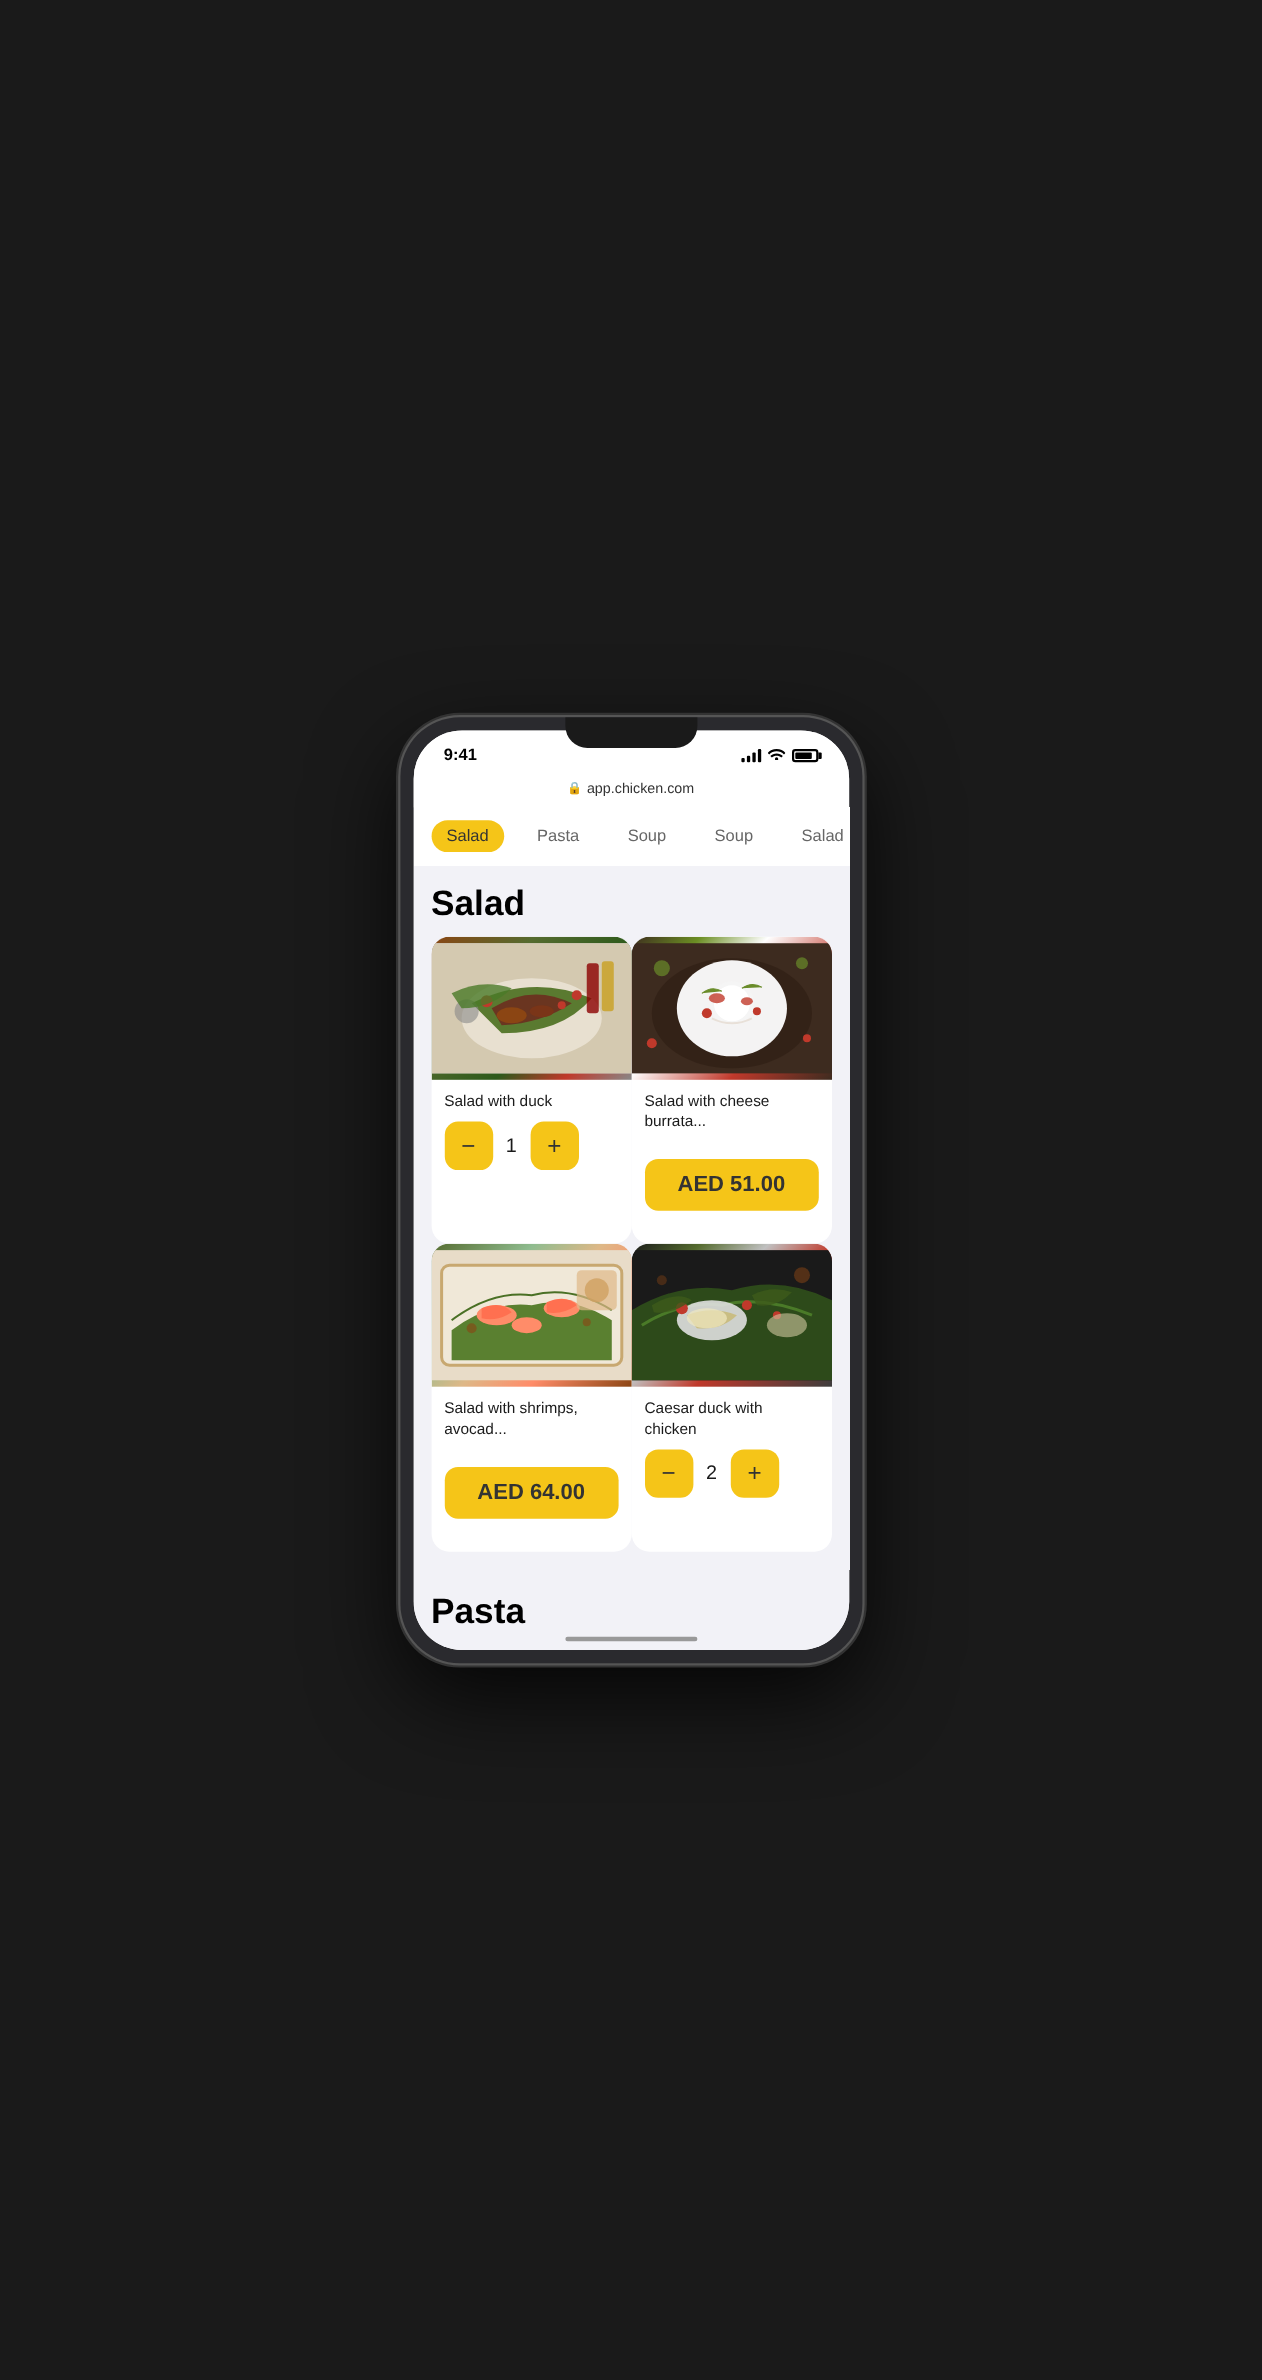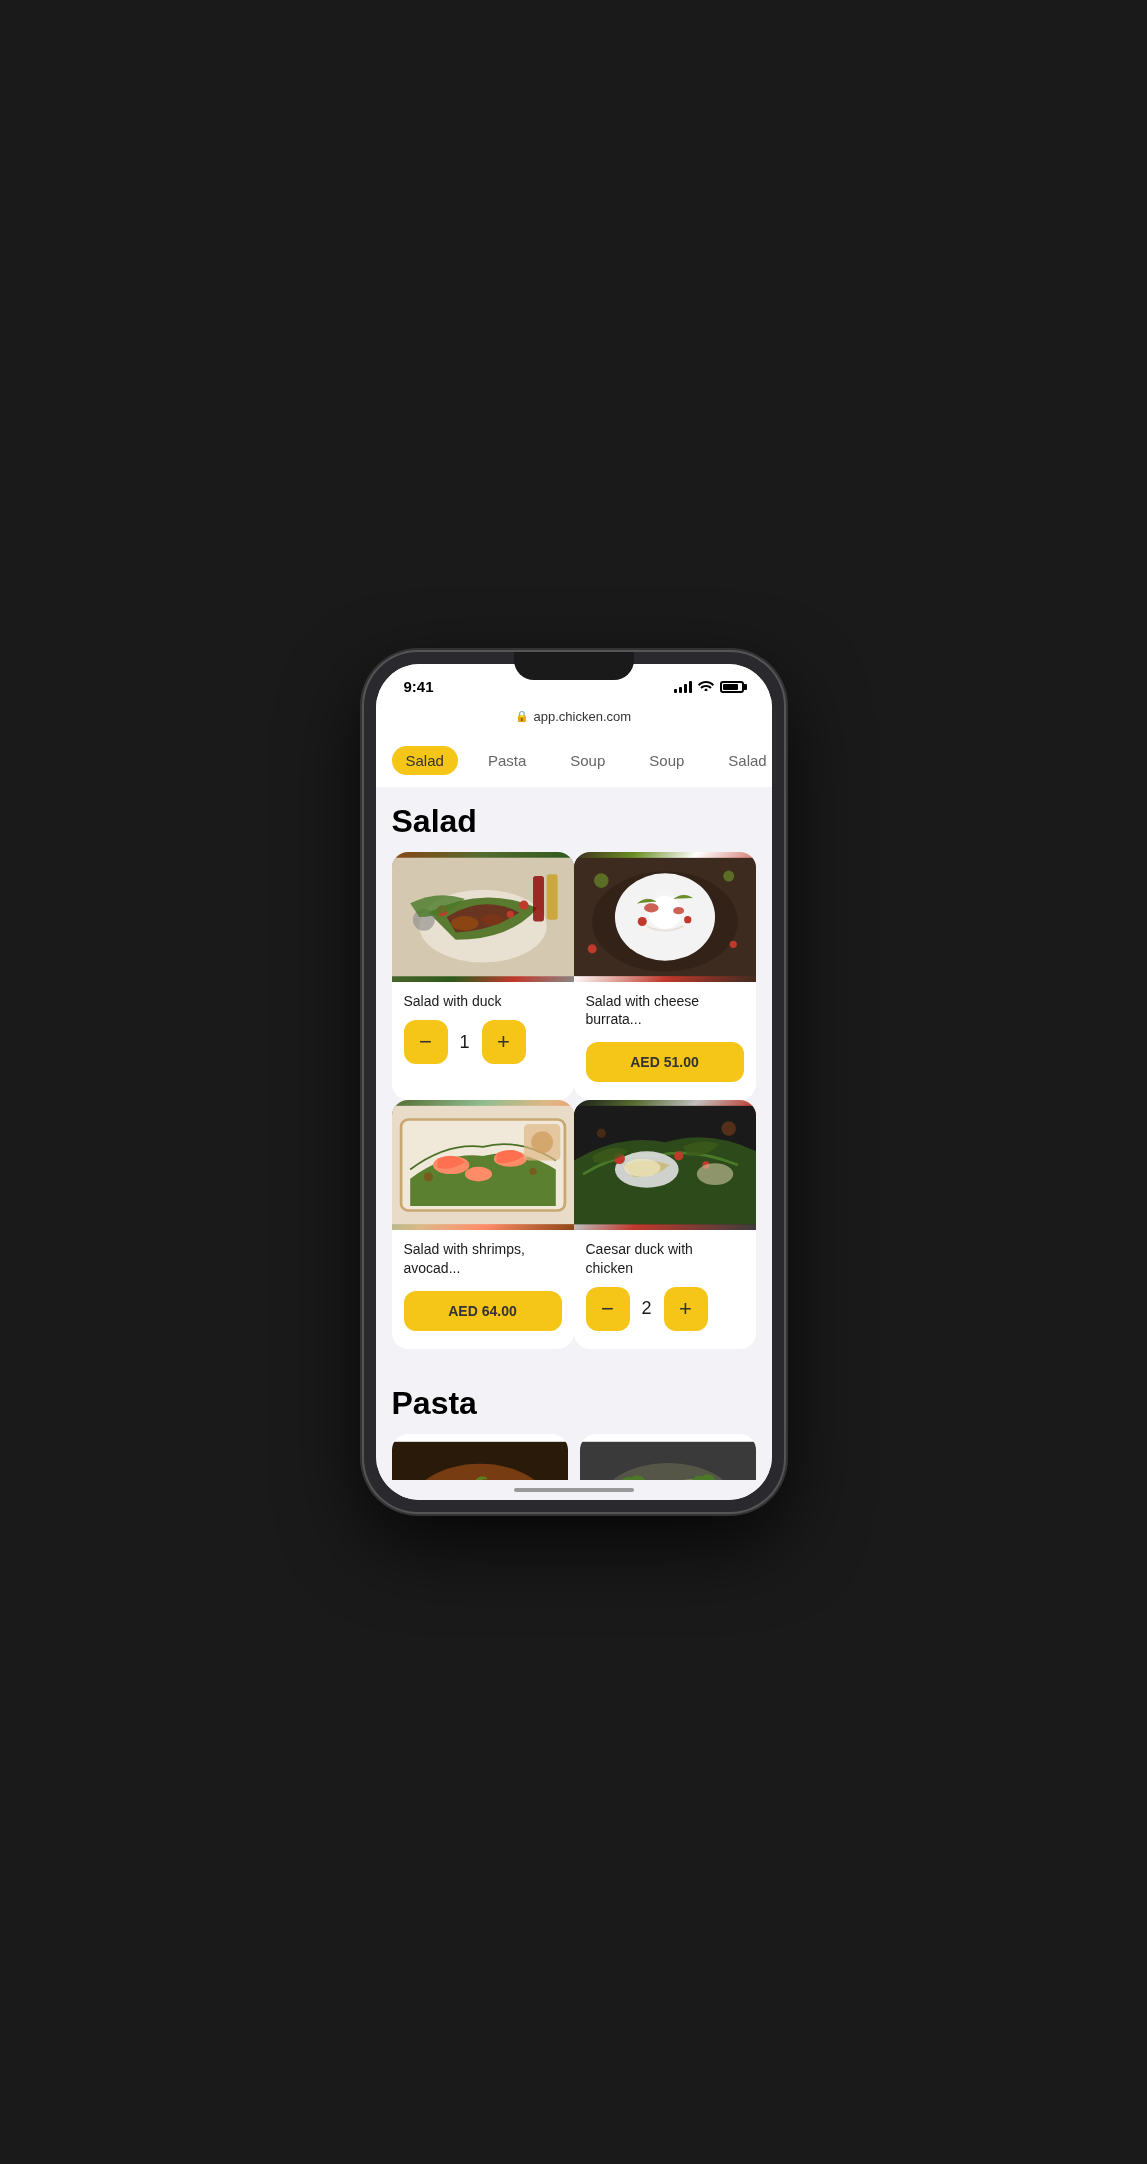--- a/index.html
+++ b/index.html
@@ -264,26 +264,26 @@
       line-height: 1.3;
       margin-bottom: 10px;
     }
 
     
     .price-btn {
       background: #f5c518;
       border: none;
       border-radius: 12px;
       padding: 12px 16px;
-      font-size: 14px;
+      font-size: 20px;
       font-weight: 600;
       color: #333;
       cursor: pointer;
       width: calc(100% - 24px);
-      margin: 4px 12px;
+      margin: 16px 12px;
       text-align: center;
     }
 
     
     .quantity-control {
       display: flex;
       align-items: center;
       gap: 12px;
       margin: 0 12px;
     }

